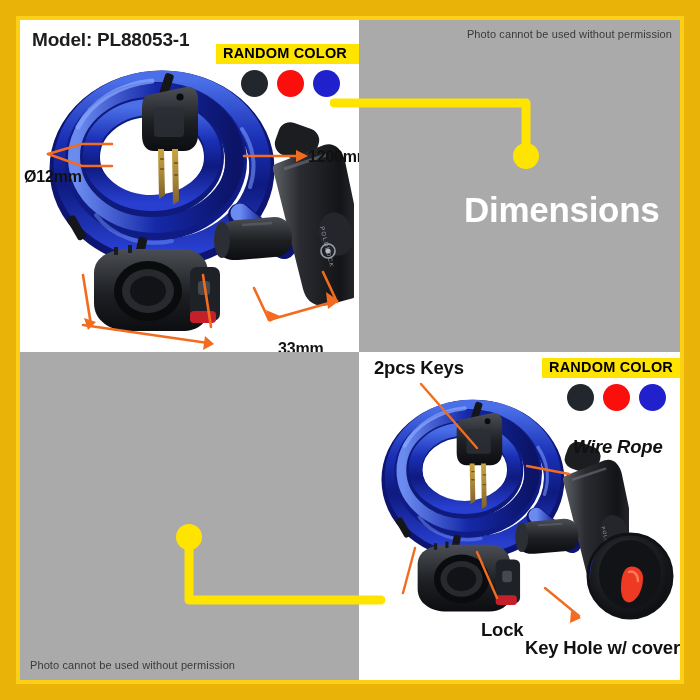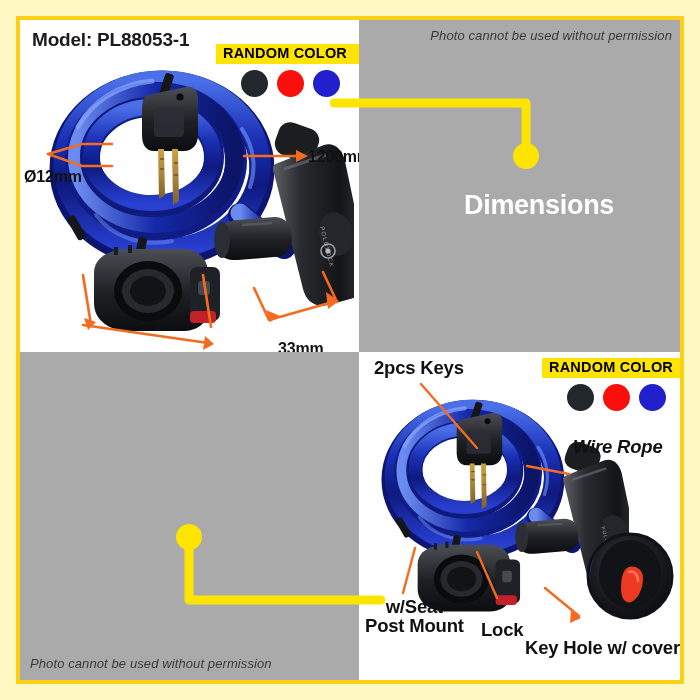--- a/index.html
+++ b/index.html
@@ -2,21 +2,21 @@
 <html style="--gold: #fdd017;"><head>
 <meta charset="utf-8">
 <style>
   html,body{margin:0;padding:0;background:#ffffff;}
   body{
     width:700px;height:700px;overflow:hidden;
     font-family:"Liberation Sans", sans-serif;
     -webkit-font-smoothing:antialiased;
   }
   #poster{
-    position:relative;width:700px;height:700px;background:#fef9c3;
+    position:relative;width:700px;height:700px;background:#eab308;
   }
   
   .frame{
     position:absolute;left:16px;top:16px;width:668px;height:668px;
     border:4px solid var(--gold,#fdd017);
     box-sizing:border-box;z-index:40;pointer-events:none;
   }
   
   .quad{position:absolute;overflow:hidden;}
   #q-tl{left:20px;top:20px;width:339px;height:332px;background:#ffffff;}
@@ -40,30 +40,30 @@
     font-size:14.5px;letter-spacing:.2px;
     padding:2px 18px 3px 7px;text-align:left;white-space:nowrap;
     line-height:1.05;
   }
   .rc-dots{display:flex;gap:9px;justify-content:center;margin-top:6px;}
   .rc-dot{width:27px;height:27px;border-radius:50%;}
 
   
   .watermark{
     position:absolute;z-index:15;
-    font-style:italic;font-size:13px;color:#3a3a3a;
+    font-size:11px;color:#3a3a3a;
     white-space:nowrap;letter-spacing:.1px;
   }
   #wm-tr{right:8px;top:8px;}
   #wm-bl{left:10px;bottom:9px;}
 
   
   .section-caption{
     position:absolute;z-index:16;
-    color:#ffffff;font-weight:bold;font-size:27px;
+    color:#ffffff;font-weight:bold;font-size:35px;
     letter-spacing:-0.3px;white-space:nowrap;
   }
   #cap-dim{left:105px;top:170px;}
 
   
   .connector{position:absolute;z-index:18;}
   .conn-dot{
     position:absolute;width:26px;height:26px;border-radius:50%;
     background:#ffe400;z-index:19;
   }
@@ -375,22 +375,20 @@
         <path d="M210 122 L168 114"></path>
         <path d="M44 241 L56 196"></path>
         <path d="M138 246 L118 200"></path>
         <path d="M186 236 L220 264"></path>
         <path d="M212 259 L222 266 L211 271" fill="#f26b1f" stroke="none"></path>
       </g>
     </svg>
 
     <div class="callout" id="lb-keys">2pcs Keys</div>
     <div class="callout" id="lb-wire">Wire Rope</div>
-    <div class="callout" id="lb-mount">w/Seat
-Post Mount</div>
     <div class="callout" id="lb-lock">Lock</div>
     <div class="callout" id="lb-keyhole">Key Hole w/ cover</div>
 
     <div class="rc-wrap" id="rc-bot">
       <div class="rc-banner">RANDOM COLOR</div>
       <div class="rc-dots">
         <span class="rc-dot" style="background:#22272e"></span>
         <span class="rc-dot" style="background:#fa0f0c"></span>
         <span class="rc-dot" style="background:#2020cc"></span>
       </div>

